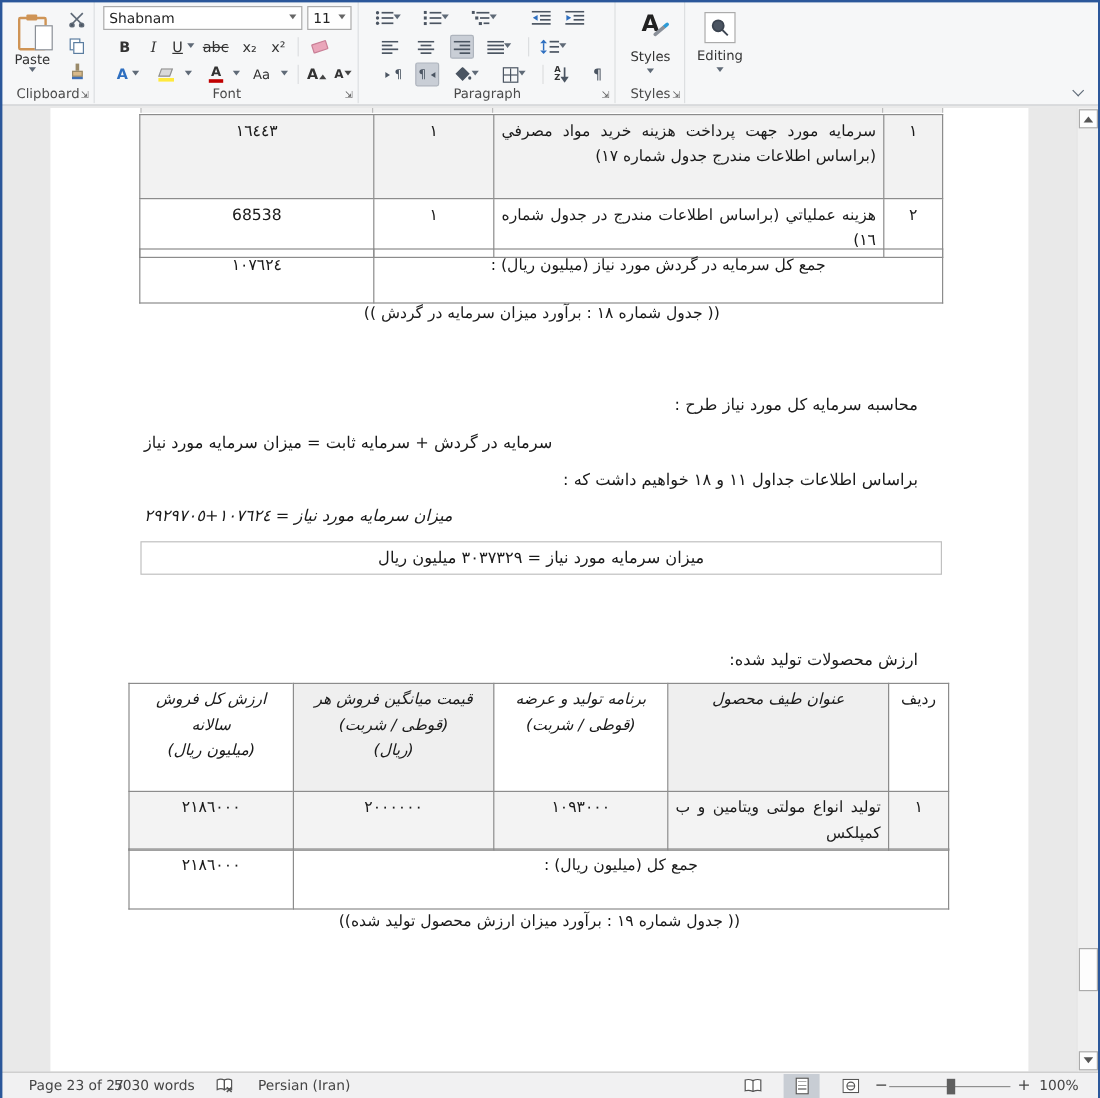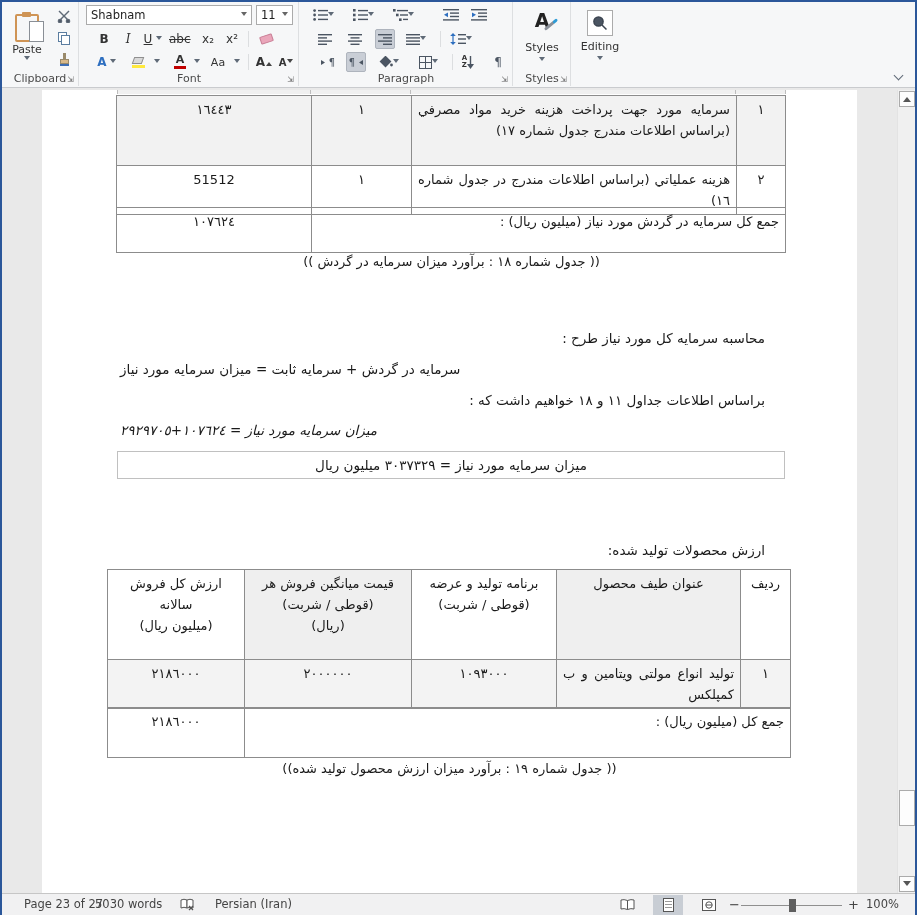--- a/index.html
+++ b/index.html
@@ -80,25 +80,25 @@
   .docarea { position:absolute; left:0; top:90px; width:898px; height:803px; background:#e9e9e9; }
   .page { position:absolute; left:42px; top:0; width:815px; height:803px; background:#fff; direction:rtl; color:#1a1a1a; }
   .abs { position:absolute; }
   .cutrow { left:75px; top:0; width:669px; height:4px; border-left:1px solid #bdbdbd; border-right:1px solid #bdbdbd; background:#f0f0f0; }
   .cutrow i { position:absolute; top:0; width:1px; height:4px; background:#bdbdbd; }
 
   table.doc { border-collapse:collapse; table-layout:fixed; direction:rtl; font-size:13px; }
   table.doc td { border:1px solid #8c8c8c; vertical-align:top; padding:3px 6px; line-height:21px; }
   td.c { text-align:center; } td.shade { background:#f2f2f2; }
   td.just { text-align:justify; }
-  .pre { white-space:pre-line; }
+  .pre { white-space:pre-line;font-style:italic; }
   .hdr td { text-align:center; line-height:28px; padding-top:5px; }
   .hd-sh { background:#efefef; }
   .rowsh td { background:#f3f3f3; }
-  td.sumlbl { text-align:right; direction:rtl; }
+  td.sumlbl { text-align:center; direction:rtl; }
 
   .cap { text-align:center; font-size:13px; }
   .para { font-size:13.5px; white-space:nowrap; }
   .box-line { border:1px solid #c0c0c0; text-align:center; font-size:13.5px; line-height:26px; }
 
   
   .vscroll { position:absolute; right:2px; top:90px; width:18px; height:803px; background:#f0f0f0; border-left:1px solid #e3e3e3; }
   .sc-btn { position:absolute; left:1px; width:16px; height:16px; background:#fdfdfd; border:1px solid #ababab; display:flex; align-items:center; justify-content:center; cursor:pointer; }
   .sc-up { top:1px; } .sc-dn { bottom:1px; }
   .tri-u { width:0;height:0;border:4px solid transparent;border-bottom:5px solid #555; margin-top:-3px; }
@@ -421,21 +421,21 @@
             <tr style="height:70px;">
           <td class="c shade">١</td>
           <td class="just shade">سرمایه مورد جهت پرداخت هزینه خرید مواد مصرفي (براساس اطلاعات  مندرج جدول شماره ١٧)</td>
           <td class="c shade">١</td>
           <td class="c shade">١٦٤٤٣</td>
         </tr>
         <tr style="height:38px;">
           <td class="c">٢</td>
           <td class="just">هزینه عملیاتي (براساس اطلاعات مندرج در جدول شماره ١٦)</td>
           <td class="c">١</td>
-          <td class="c">51512</td>
+          <td class="c">68538</td>
         </tr>
       </tbody>
         </table>
       <table class="doc abs" style="right:71px; top:117px; width:669px;">
         <colgroup>
             <col style="width:474px">
             <col style="width:195px">
           </colgroup>
         <tbody>
             <tr style="height:45px;">

